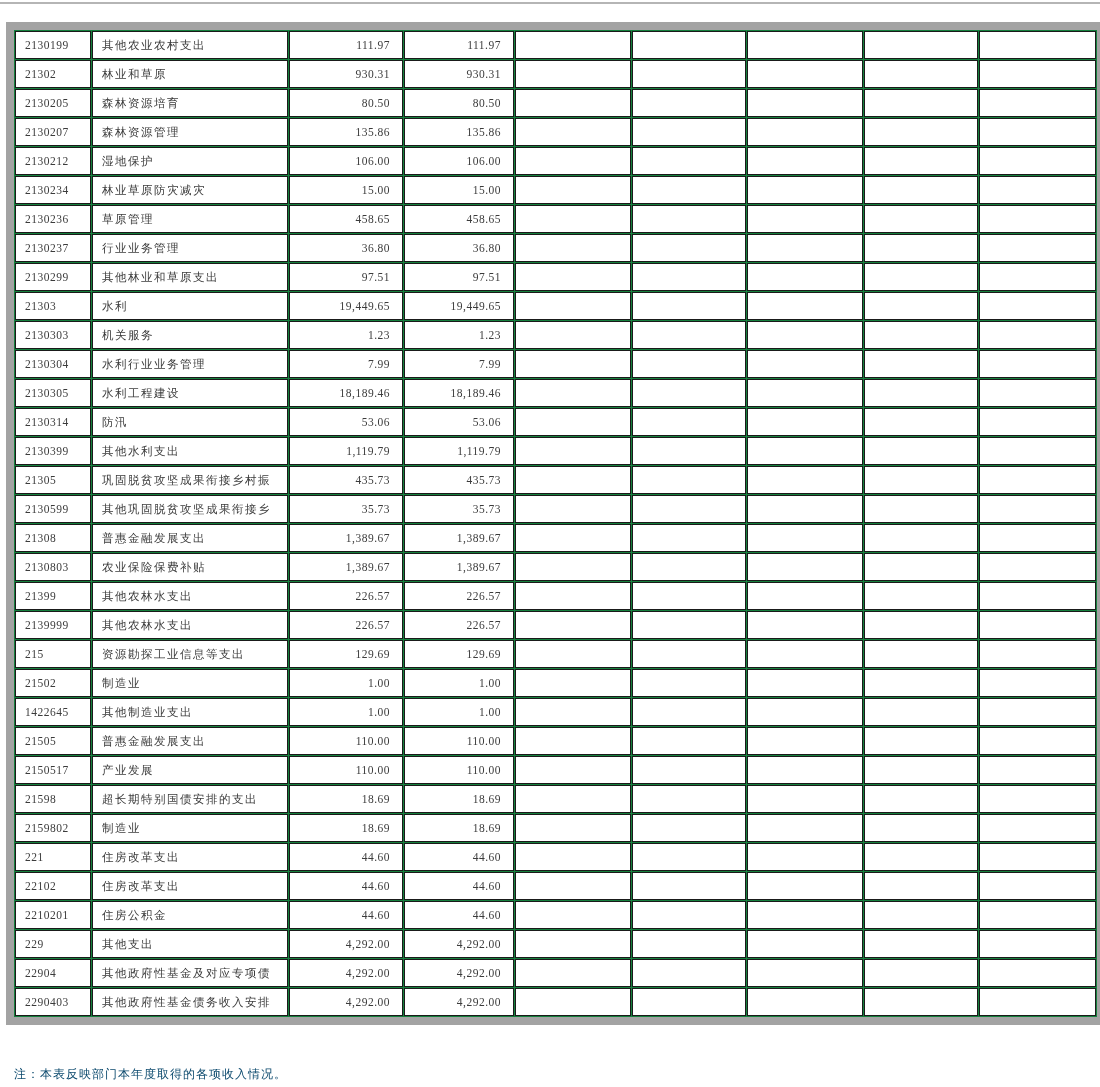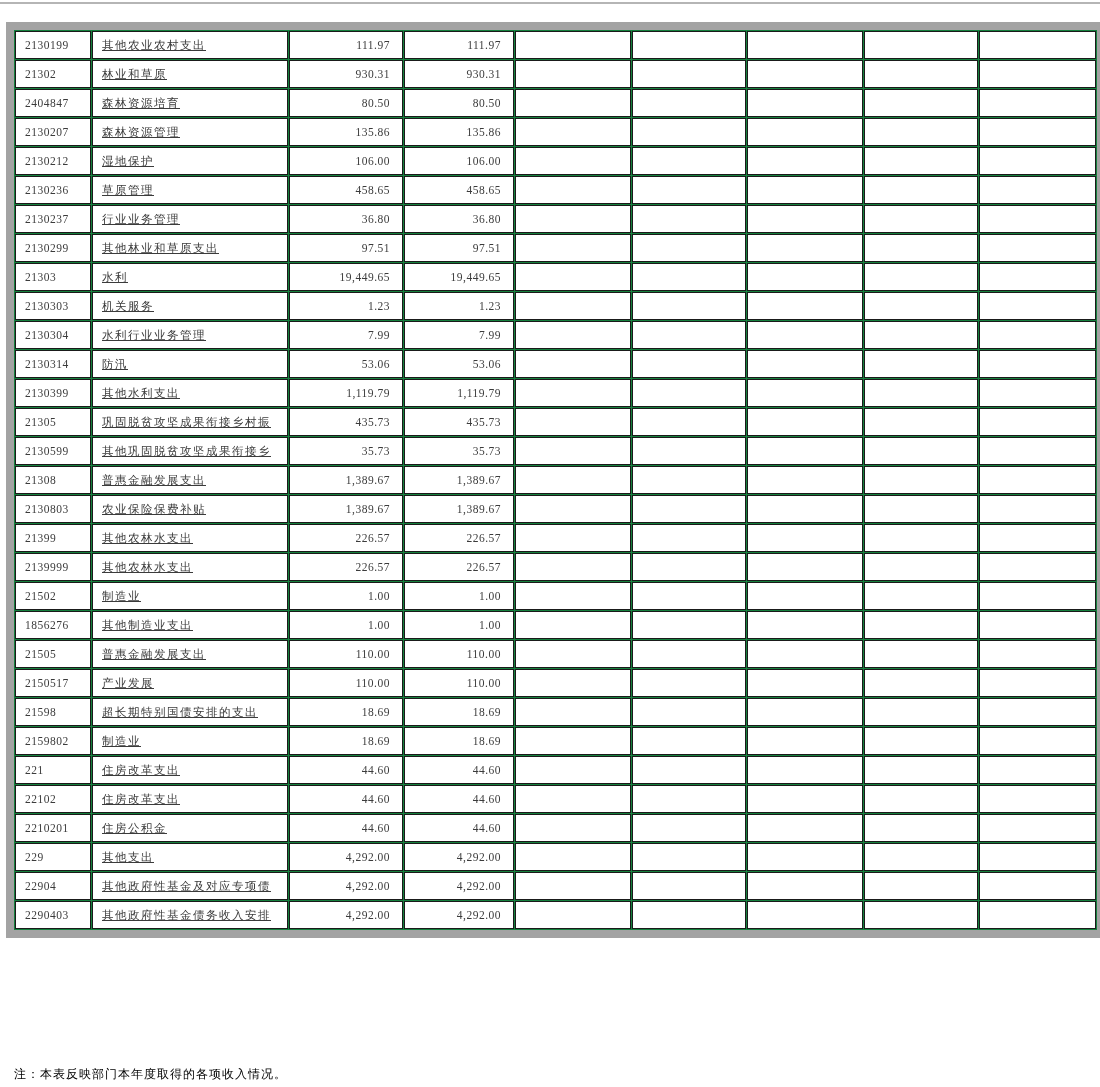--- a/index.html
+++ b/index.html
@@ -29,26 +29,26 @@
     border: 1.5px solid #1a1a1a;
     height: 28px;
     font-size: 11.5px;
     color: #3b3b3b;
     vertical-align: middle;
     white-space: nowrap;
     overflow: hidden;
     background: #ffffff;
   }
   td.td-code { padding-left: 9px; letter-spacing: 0.5px; }
-  td.td-name { padding-left: 9px; letter-spacing: 1.5px; text-decoration: underline; }
+  td.td-name { padding-left: 9px; letter-spacing: 1.5px; }
   td.td-num  { text-align: right; padding-right: 12px; letter-spacing: 0.5px; }
   td.td-empty { }
   .note {
     position: absolute; left: 14px; top: 1066px;
-    font-size: 12px; color: #000000;
+    font-size: 12px; color: #0c4a6e;
     letter-spacing: 1px;
   }
 </style>
 </head>
 <body>
 
 <div class="top-rule"></div>
 
 <table class="budget-table">
   <colgroup>
@@ -79,21 +79,21 @@
         <td class="td-name">林业和草原</td>
         <td class="td-num">930.31</td>
         <td class="td-num">930.31</td>
         <td class="td-empty"></td>
         <td class="td-empty"></td>
         <td class="td-empty"></td>
         <td class="td-empty"></td>
         <td class="td-empty"></td>
       </tr>
       <tr>
-        <td class="td-code">2404847</td>
+        <td class="td-code">2130205</td>
         <td class="td-name">森林资源培育</td>
         <td class="td-num">80.50</td>
         <td class="td-num">80.50</td>
         <td class="td-empty"></td>
         <td class="td-empty"></td>
         <td class="td-empty"></td>
         <td class="td-empty"></td>
         <td class="td-empty"></td>
       </tr>
       <tr>
@@ -112,20 +112,31 @@
         <td class="td-name">湿地保护</td>
         <td class="td-num">106.00</td>
         <td class="td-num">106.00</td>
         <td class="td-empty"></td>
         <td class="td-empty"></td>
         <td class="td-empty"></td>
         <td class="td-empty"></td>
         <td class="td-empty"></td>
       </tr>
       <tr>
+        <td class="td-code">2130234</td>
+        <td class="td-name">林业草原防灾减灾</td>
+        <td class="td-num">15.00</td>
+        <td class="td-num">15.00</td>
+        <td class="td-empty"></td>
+        <td class="td-empty"></td>
+        <td class="td-empty"></td>
+        <td class="td-empty"></td>
+        <td class="td-empty"></td>
+      </tr>
+      <tr>
         <td class="td-code">2130236</td>
         <td class="td-name">草原管理</td>
         <td class="td-num">458.65</td>
         <td class="td-num">458.65</td>
         <td class="td-empty"></td>
         <td class="td-empty"></td>
         <td class="td-empty"></td>
         <td class="td-empty"></td>
         <td class="td-empty"></td>
       </tr>
@@ -178,20 +189,31 @@
         <td class="td-name">水利行业业务管理</td>
         <td class="td-num">7.99</td>
         <td class="td-num">7.99</td>
         <td class="td-empty"></td>
         <td class="td-empty"></td>
         <td class="td-empty"></td>
         <td class="td-empty"></td>
         <td class="td-empty"></td>
       </tr>
       <tr>
+        <td class="td-code">2130305</td>
+        <td class="td-name">水利工程建设</td>
+        <td class="td-num">18,189.46</td>
+        <td class="td-num">18,189.46</td>
+        <td class="td-empty"></td>
+        <td class="td-empty"></td>
+        <td class="td-empty"></td>
+        <td class="td-empty"></td>
+        <td class="td-empty"></td>
+      </tr>
+      <tr>
         <td class="td-code">2130314</td>
         <td class="td-name">防汛</td>
         <td class="td-num">53.06</td>
         <td class="td-num">53.06</td>
         <td class="td-empty"></td>
         <td class="td-empty"></td>
         <td class="td-empty"></td>
         <td class="td-empty"></td>
         <td class="td-empty"></td>
       </tr>
@@ -266,32 +288,43 @@
         <td class="td-name">其他农林水支出</td>
         <td class="td-num">226.57</td>
         <td class="td-num">226.57</td>
         <td class="td-empty"></td>
         <td class="td-empty"></td>
         <td class="td-empty"></td>
         <td class="td-empty"></td>
         <td class="td-empty"></td>
       </tr>
       <tr>
+        <td class="td-code">215</td>
+        <td class="td-name">资源勘探工业信息等支出</td>
+        <td class="td-num">129.69</td>
+        <td class="td-num">129.69</td>
+        <td class="td-empty"></td>
+        <td class="td-empty"></td>
+        <td class="td-empty"></td>
+        <td class="td-empty"></td>
+        <td class="td-empty"></td>
+      </tr>
+      <tr>
         <td class="td-code">21502</td>
         <td class="td-name">制造业</td>
         <td class="td-num">1.00</td>
         <td class="td-num">1.00</td>
         <td class="td-empty"></td>
         <td class="td-empty"></td>
         <td class="td-empty"></td>
         <td class="td-empty"></td>
         <td class="td-empty"></td>
       </tr>
       <tr>
-        <td class="td-code">1856276</td>
+        <td class="td-code">1422645</td>
         <td class="td-name">其他制造业支出</td>
         <td class="td-num">1.00</td>
         <td class="td-num">1.00</td>
         <td class="td-empty"></td>
         <td class="td-empty"></td>
         <td class="td-empty"></td>
         <td class="td-empty"></td>
         <td class="td-empty"></td>
       </tr>
       <tr>

